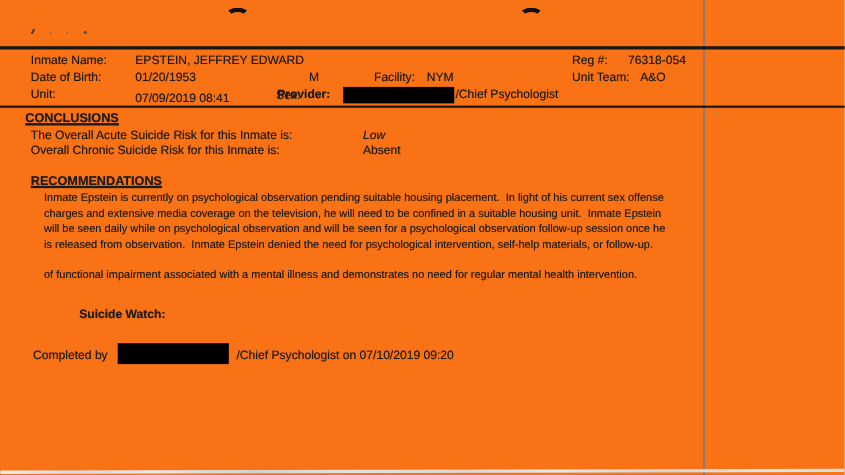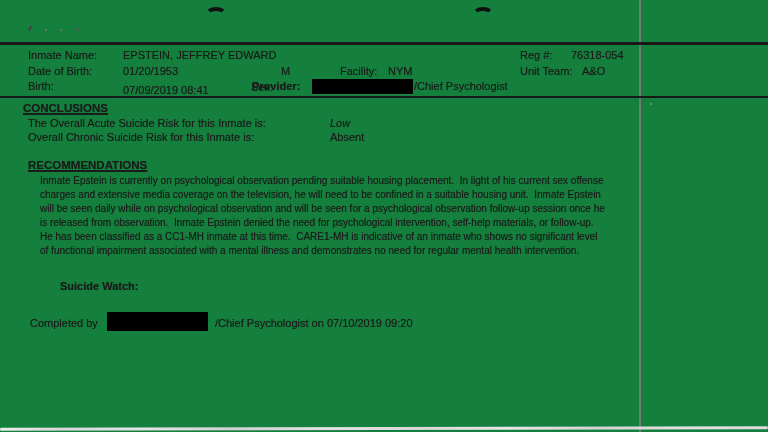--- a/index.html
+++ b/index.html
@@ -1,18 +1,18 @@
 <!DOCTYPE html>
 <html><head>
 <meta charset="utf-8">
 <style>
   html,body{margin:0;padding:0;}
   body{width:768px;height:432px;overflow:hidden;background:#ffffff;}
   #page{
-    position:relative;width:768px;height:432px;background:#15803d;
+    position:relative;width:768px;height:432px;background:#f97316;
     font-family:"Liberation Sans","DejaVu Sans",sans-serif;
     color:#1b1b1b;
     text-align:right;
   }
   .t{
     position:absolute;white-space:pre;font-size:11px;line-height:13px;
     text-shadow:0 0 0.7px rgba(25,25,25,0.55);
   }
   .b{font-weight:bold;}
   .heading{
@@ -64,41 +64,40 @@
 
   <span class="t" style="left:28px;top:65px;">Date of Birth:</span>
   <span class="t" style="left:123px;top:65px;">01/20/1953</span>
   <span class="t" style="left:251px;top:81px;">Sex:</span>
   <span class="t" style="left:281px;top:65px;">M</span>
   <span class="t facility-underline" style="left:340px;top:65px;">Facility:</span>
   <span class="t" style="left:388px;top:65px;">NYM</span>
   <span class="t" style="left:520px;top:65px;">Unit Team:</span>
   <span class="t" style="left:582px;top:65px;">A&amp;O</span>
 
-  <span class="t" style="left:28px;top:80px;">Birth:</span>
+  <span class="t" style="left:28px;top:80px;">Unit:</span>
   <span class="t" style="left:123px;top:84px;">07/09/2019 08:41</span>
   <span class="t" style="left:252px;top:80px;font-weight:bold;">Provider:</span>
   <div class="redaction" style="left:312px;top:79px;width:101px;height:15px;"></div>
   <span class="t" style="left:414px;top:80px;">/Chief Psychologist</span>
 
   <span class="t heading" style="left:23px;top:102px;font-size:11.5px;">CONCLUSIONS</span>
   <span class="t" style="left:28px;top:117px;">The Overall Acute Suicide Risk for this Inmate is:</span>
   <span class="t" style="left:330px;top:117px;font-style:italic;">Low</span>
   <span class="t" style="left:28px;top:131px;">Overall Chronic Suicide Risk for this Inmate is:</span>
   <span class="t" style="left:330px;top:131px;">Absent</span>
 
   <span class="t heading" style="left:28px;top:159px;font-size:11.5px;">RECOMMENDATIONS</span>
   <div class="para-line" style="top:174px;">Inmate Epstein is currently on psychological observation pending suitable housing placement.  In light of his current sex offense</div>
   <div class="para-line" style="top:188px;">charges and extensive media coverage on the television, he will need to be confined in a suitable housing unit.  Inmate Epstein</div>
   <div class="para-line" style="top:216px;">is released from observation.  Inmate Epstein denied the need for psychological intervention, self-help materials, or follow-up.</div>
   <div class="para-line" style="top:202px;">will be seen daily while on psychological observation and will be seen for a psychological observation follow-up session once he</div>
-  <div class="para-line" style="top:230px;">He has been classified as a CC1-MH inmate at this time.  CARE1-MH is indicative of an inmate who shows no significant level</div>
   <div class="para-line" style="top:244px;">of functional impairment associated with a mental illness and demonstrates no need for regular mental health intervention.</div>
 
-  <span class="t b" style="left:32px;top:280px;padding-left:28px;">Suicide Watch:</span>
+  <span class="t b" style="left:44px;top:280px;padding-left:28px;">Suicide Watch:</span>
 
   <span class="t" style="left:30px;top:317px;">Completed by</span>
   <div class="redaction" style="left:107px;top:312px;width:101px;height:19px;"></div>
   <span class="t" style="left:215px;top:317px;">/Chief Psychologist on 07/10/2019 09:20</span>
 
   <div id="bottom-smudge"></div>
 
 </div>
 
 </body></html>

